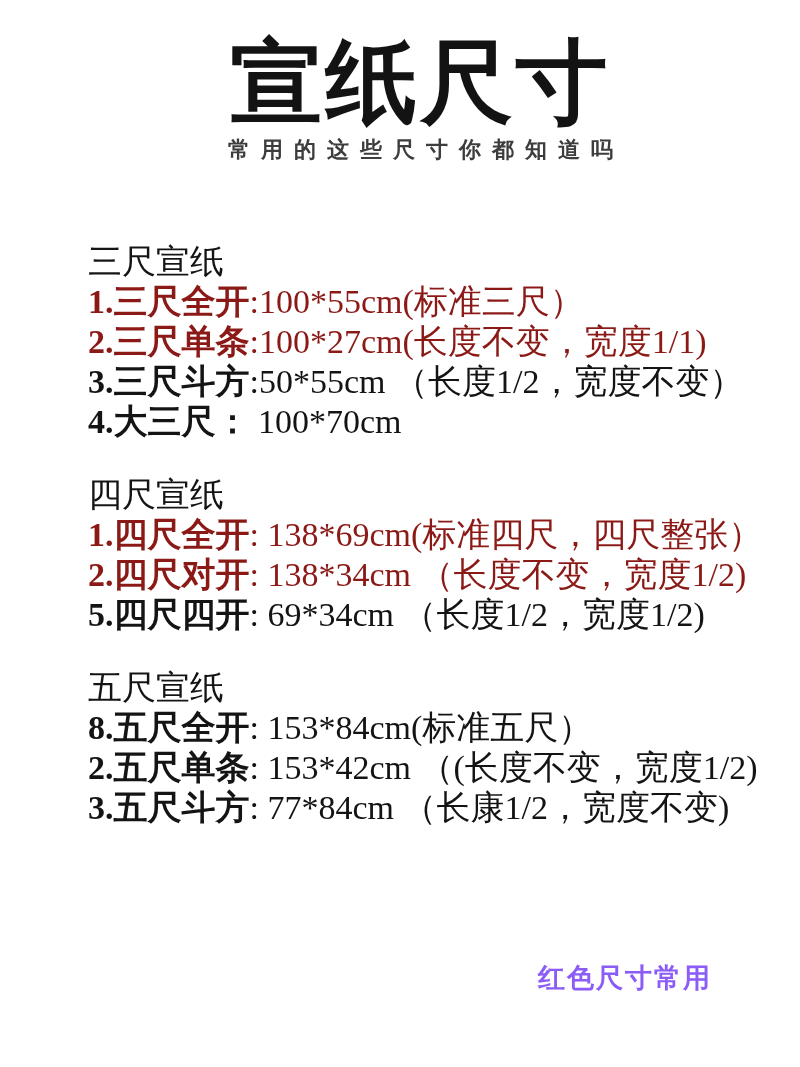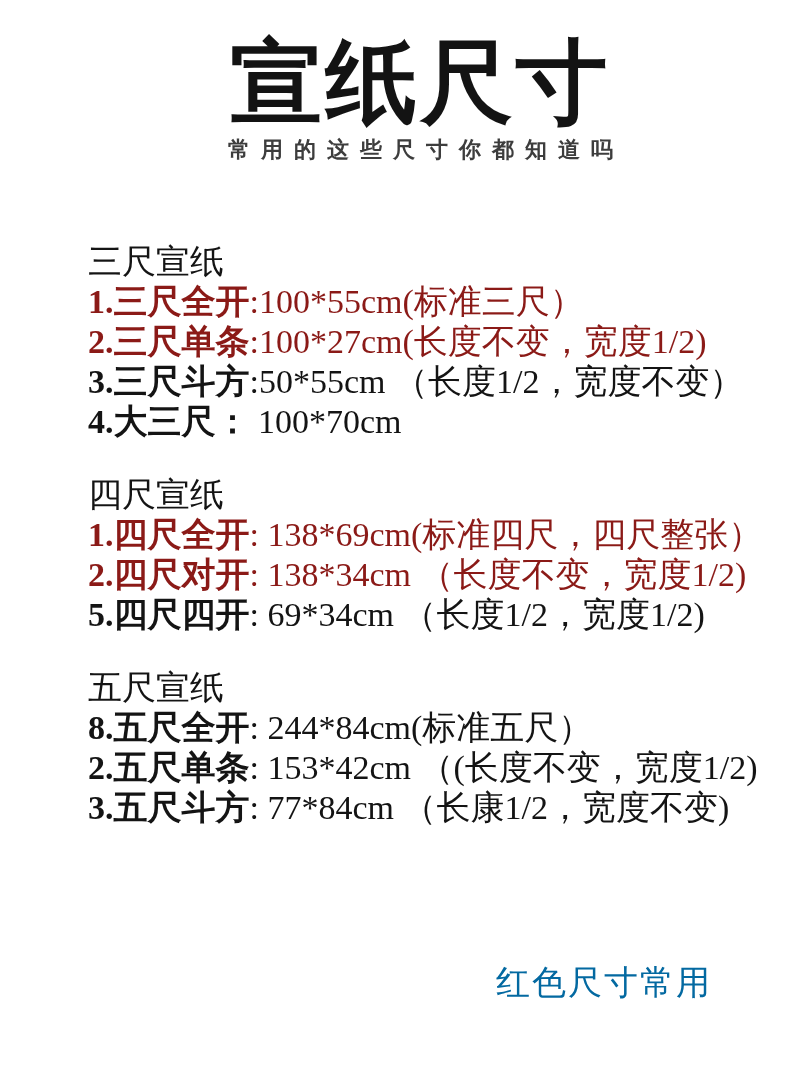--- a/index.html
+++ b/index.html
@@ -47,53 +47,53 @@
     white-space: nowrap;
     color: #141414;
   }
   .line .lbl { font-weight: bold; }
   .line[data-color="red"] { color: #8b1a17; }
   .footer-note {
     position: absolute;
     top: 960px;
     right: 88px;
     font-family: "Liberation Sans", "DejaVu Sans", sans-serif;
-    font-weight: normal;
-    font-size: 34px;
+    font-weight: bold;
+    font-size: 27px;
     letter-spacing: 2px;
-    color: #0369a1;
+    color: #8b5cf6;
   }
 </style>
 </head>
 <body>
 
 <header class="header">
   <h1 class="title">宣纸尺寸</h1>
   <div class="subtitle">常用的这些尺寸你都知道吗</div>
 </header>
 
 <main class="main">
 
   <section class="section">
     <h2 class="section-heading">三尺宣纸</h2>
     <p class="line" data-color="red"><span class="lbl">1.三尺全开</span><span>:100*55cm(标准三尺）</span></p>
-    <p class="line" data-color="red"><span class="lbl">2.三尺单条</span><span>:100*27cm(长度不变，宽度1/2)</span></p>
+    <p class="line" data-color="red"><span class="lbl">2.三尺单条</span><span>:100*27cm(长度不变，宽度1/1)</span></p>
     <p class="line" data-color="black"><span class="lbl">3.三尺斗方</span><span>:50*55cm （长度1/2，宽度不变）</span></p>
     <p class="line" data-color="black"><span class="lbl">4.大三尺：</span><span> 100*70cm</span></p>
   </section>
 
   <section class="section">
     <h2 class="section-heading">四尺宣纸</h2>
     <p class="line" data-color="red"><span class="lbl">1.四尺全开</span><span>: 138*69cm(标准四尺，四尺整张）</span></p>
     <p class="line" data-color="red"><span class="lbl">2.四尺对开</span><span>: 138*34cm （长度不变，宽度1/2)</span></p>
     <p class="line" data-color="black"><span class="lbl">5.四尺四开</span><span>: 69*34cm （长度1/2，宽度1/2)</span></p>
   </section>
 
   <section class="section">
     <h2 class="section-heading">五尺宣纸</h2>
-    <p class="line" data-color="black"><span class="lbl">8.五尺全开</span><span>: 244*84cm(标准五尺）</span></p>
+    <p class="line" data-color="black"><span class="lbl">8.五尺全开</span><span>: 153*84cm(标准五尺）</span></p>
     <p class="line" data-color="black"><span class="lbl">2.五尺单条</span><span>: 153*42cm （(长度不变，宽度1/2)</span></p>
     <p class="line" data-color="black"><span class="lbl">3.五尺斗方</span><span>: 77*84cm （长康1/2，宽度不变)</span></p>
   </section>
 
 </main>
 
 <div class="footer-note">红色尺寸常用</div>
 
 </body></html>

